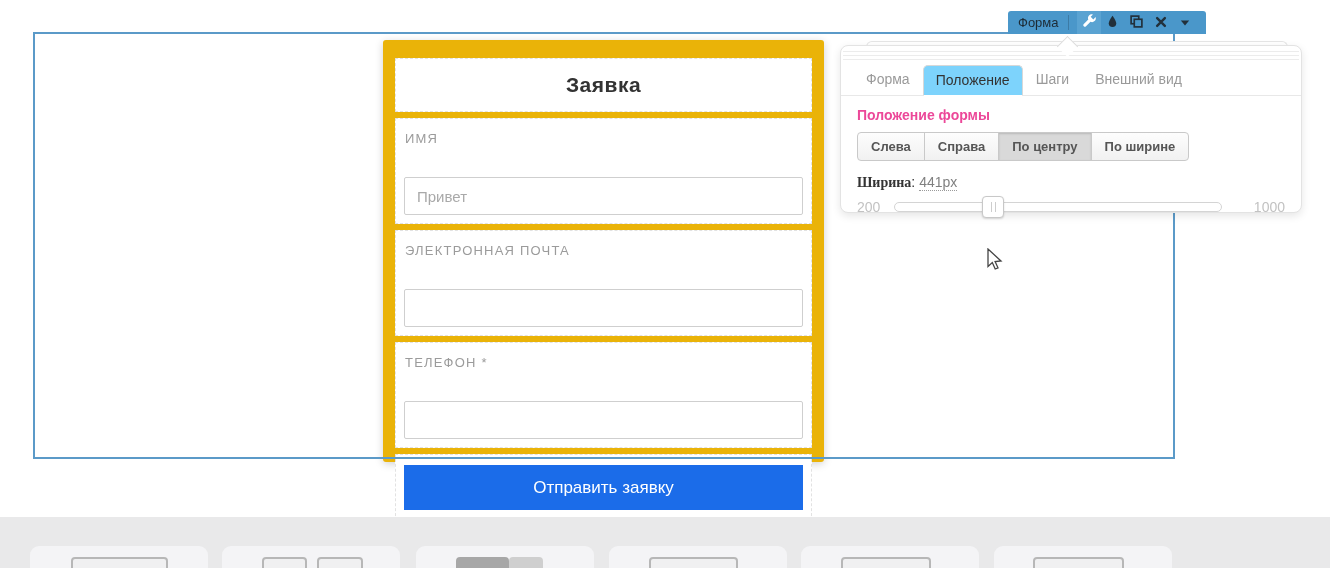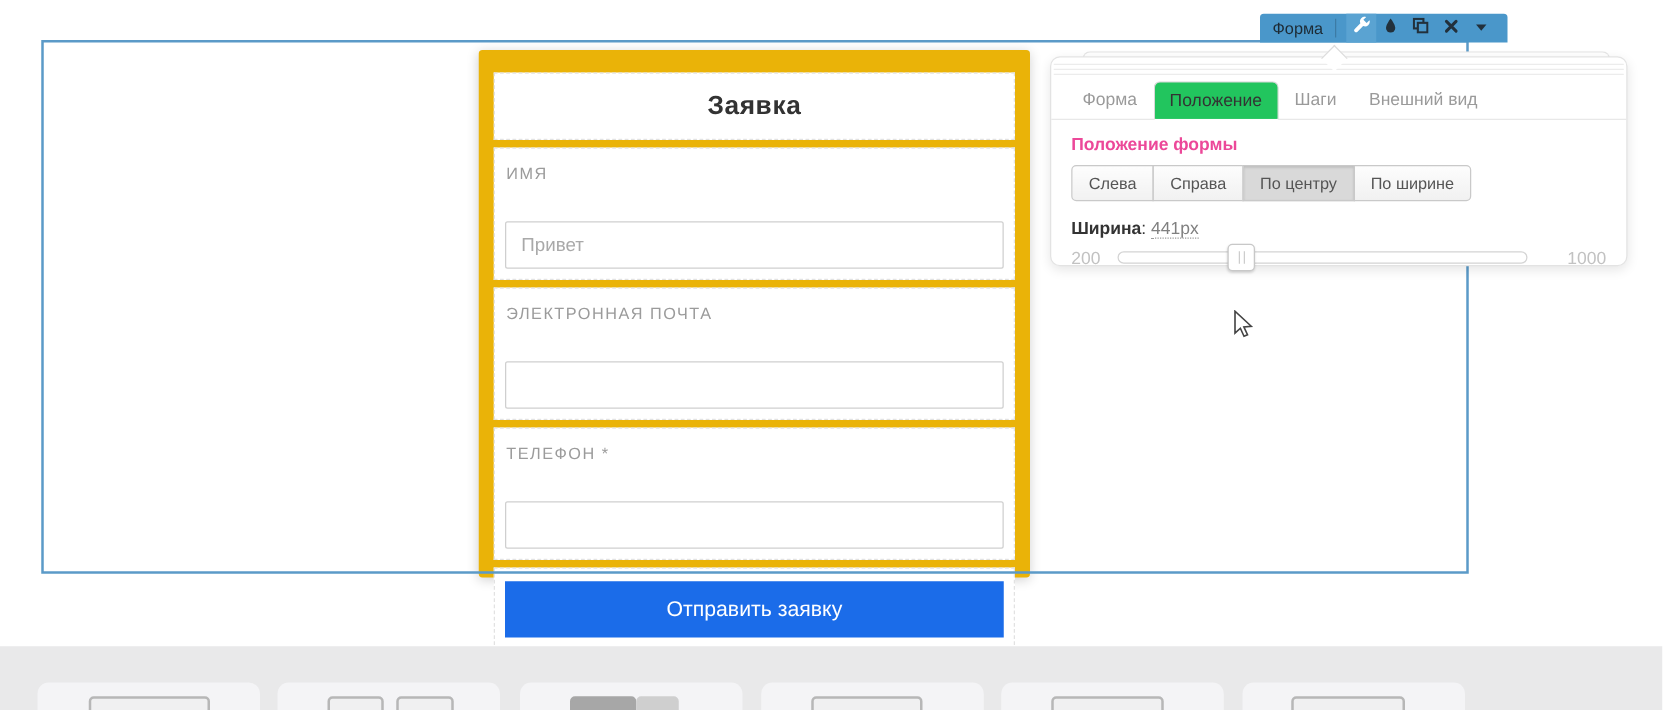--- a/index.html
+++ b/index.html
@@ -44,33 +44,33 @@
                      border-radius:6px 6px 0 0; z-index:3; }
   .popup { position:absolute; left:840px; top:45px; width:462px; height:168px;
            background:#fff; border:1px solid #e3e3e3; border-radius:8px; z-index:4;
            box-shadow:0 3px 9px rgba(0,0,0,.10); }
   .deck-line { height:1px; background:#ececec; margin:3px 2px 0 2px; }
   .deck-line:first-child { margin-top:5px; }
   .tabs { display:flex; align-items:flex-end; padding:4px 12px 0 12px;
           border-bottom:1px solid #e8e8e8; }
   .tab { font-size:14px; color:#9a9a9a; padding:6px 12px 7px 12px; cursor:pointer;
          border:1px solid transparent; white-space:nowrap; }
-  .tab.active { color:#333; background:#22c55e; border-color:#d8d8d8; border-bottom-color:#fff;
+  .tab.active { color:#333; background:#7dd3fc; border-color:#d8d8d8; border-bottom-color:#fff;
                 border-radius:5px 5px 0 0; margin-bottom:-1px;text-align:right; }
   .popup-body { padding:11px 16px 0 16px; }
   .section-title { font-size:14px; font-weight:bold; color:#ec4899; margin-bottom:9px; }
-  .seg-group { display:inline-flex; }
+  .seg-group { display:inline-flex;font-weight:bold; }
   .seg-btn { font-size:13px; color:#555; padding:6px 13px; cursor:pointer;
              border:1px solid #c9c9c9; margin-left:-1px;
              background:linear-gradient(#fdfdfd,#f1f1f1); white-space:nowrap; }
   .seg-btn:first-child { border-radius:4px 0 0 4px; margin-left:0; }
   .seg-btn:last-child { border-radius:0 4px 4px 0; }
   .seg-btn.active { background:#d9d9d9; box-shadow:inset 0 1px 2px rgba(0,0,0,.15); }
   .width-row { margin-top:13px; font-size:14px; color:#333; }
-  .width-title { font-weight:bold; }
+  .width-title { font-weight:bold;font-family:Liberation Serif, serif; }
   .width-value { color:#808080; border-bottom:1px dotted #9a9a9a; cursor:pointer; }
   .slider-row { display:flex; align-items:center; margin-top:8px; }
   .slider-min, .slider-max { font-size:14px; color:#c2c2c2; }
   .slider-min { margin-right:14px; }
   .slider-max { margin-left:32px; }
   .slider-track { position:relative; flex:1; height:10px; background:#fff;
                   border:1px solid #d4d4d4; border-radius:6px; }
   .slider-handle { position:absolute; left:30.1%; top:-7px; width:22px; height:22px;
                    margin-left:-11px; background:#fff; border:1px solid #c8c8c8;
                    border-radius:4px; box-shadow:0 1px 2px rgba(0,0,0,.15); cursor:pointer; }

